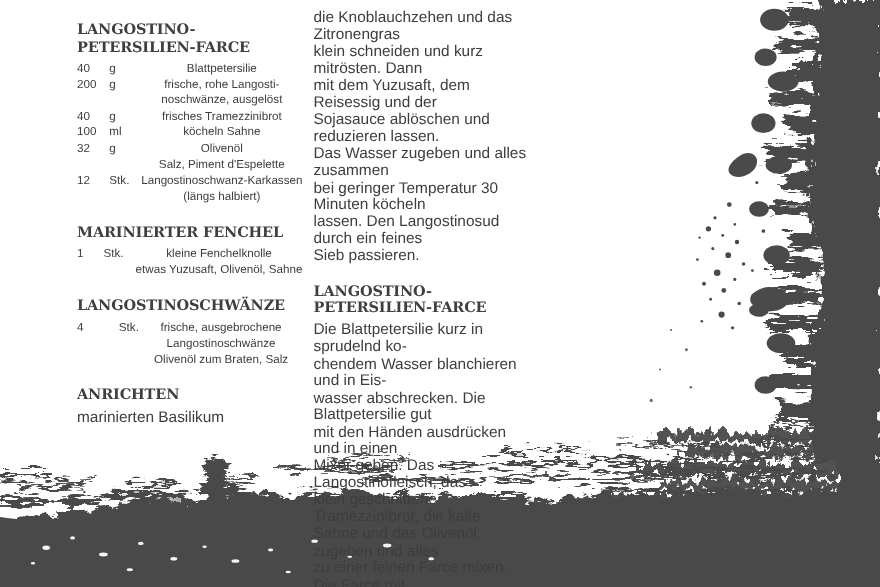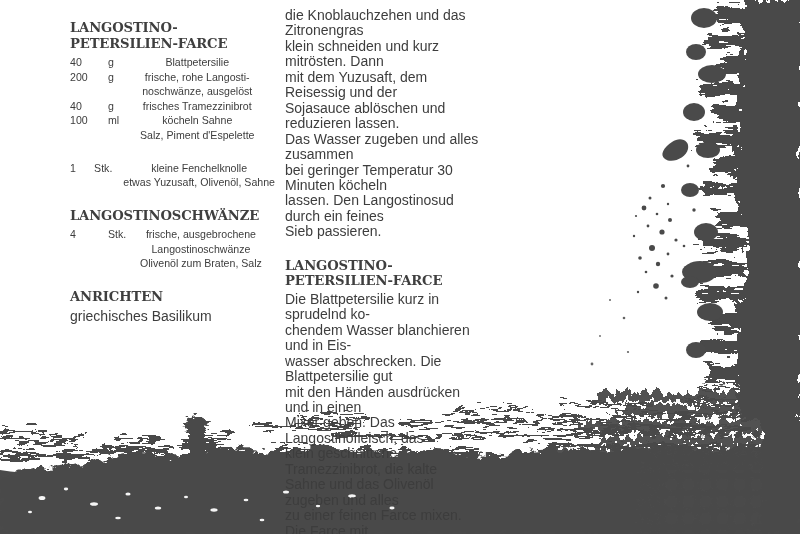--- a/index.html
+++ b/index.html
@@ -315,29 +315,41 @@
             <td class="qty">40</td>
             <td class="unit">g</td>
             <td class="name">frisches Tramezzinibrot</td>
           </tr>
           <tr>
             <td class="qty">100</td>
             <td class="unit">ml</td>
             <td class="name">köcheln Sahne</td>
           </tr>
           <tr>
+            <td class="qty">32</td>
+            <td class="unit">g</td>
+            <td class="name">Olivenöl</td>
+          </tr>
+          <tr>
             <td class="qty"></td>
             <td class="unit"></td>
             <td class="name">Salz, Piment d'Espelette</td>
           </tr>
+          <tr>
+            <td class="qty">12</td>
+            <td class="unit">Stk.</td>
+            <td class="name">Langostinoschwanz-Karkassen
+(längs halbiert)</td>
+          </tr>
         </tbody>
           </table>
       </div>
 
       <div class="blk">
+        <h2 class="sec-head">MARINIERTER FENCHEL</h2>
         <table class="ing">
             <tbody>
           <tr>
             <td class="qty">1</td>
             <td class="unit">Stk.</td>
             <td class="name">kleine Fenchelknolle</td>
           </tr>
           <tr>
             <td class="qty"></td>
             <td class="unit"></td>
@@ -361,21 +373,21 @@
             <td class="qty"></td>
             <td class="unit"></td>
             <td class="name">Olivenöl zum Braten, Salz</td>
           </tr>
         </tbody>
           </table>
       </div>
 
       <div class="blk">
         <h2 class="sec-head">ANRICHTEN</h2>
-        <p class="para">griechisches Basilikum</p>
+        <p class="para">marinierten Basilikum</p>
       </div>
 
     </div>
 
     <div class="col col-mid" style="top:8px;">
       <p class="para para-top">die Knoblauchzehen und das Zitronengras
 klein schneiden und kurz mitrösten. Dann
 mit dem Yuzusaft, dem Reisessig und der
 Sojasauce ablöschen und reduzieren lassen.
 Das Wasser zugeben und alles zusammen

